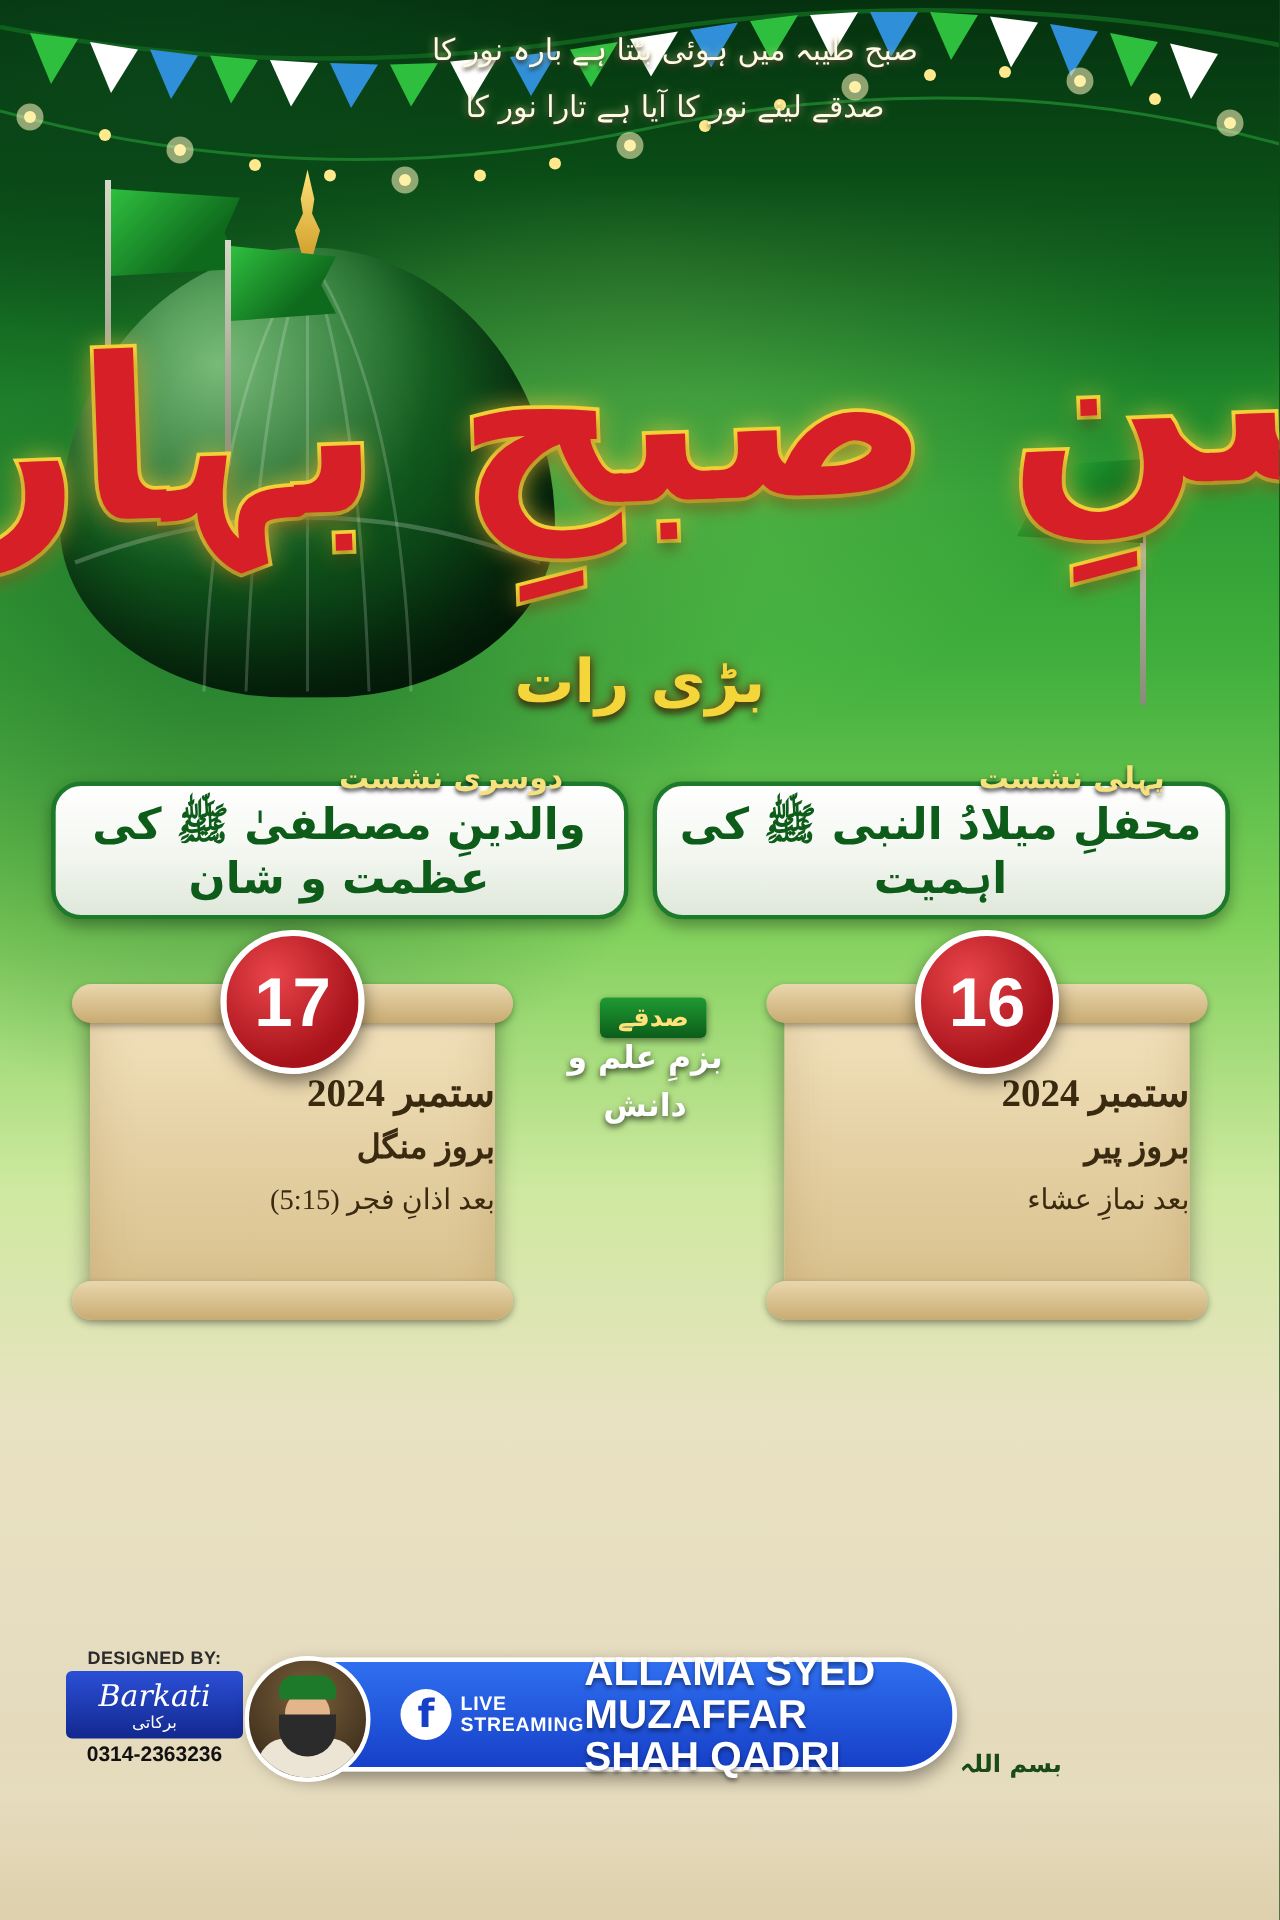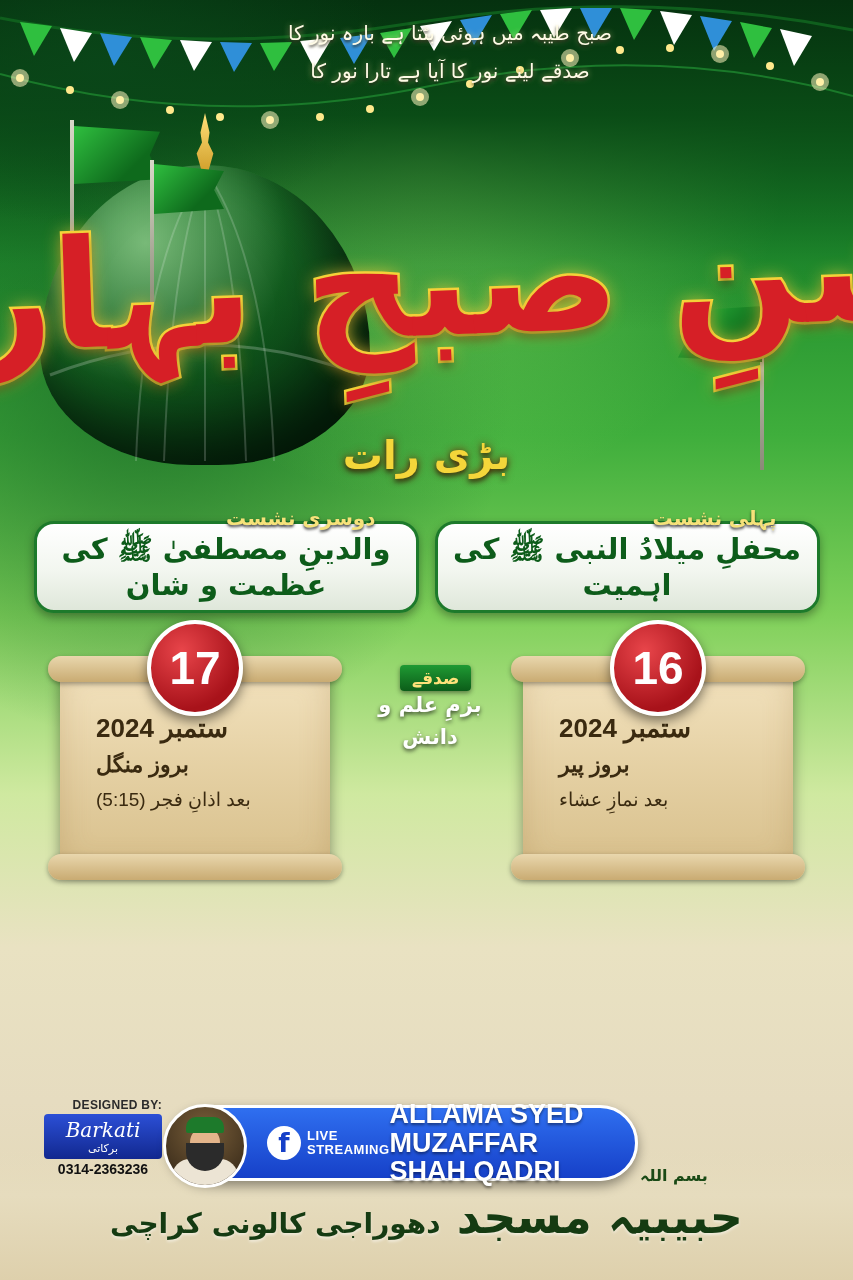--- a/index.html
+++ b/index.html
@@ -145,22 +145,22 @@
     background: radial-gradient(circle at 35% 30%, #e8454a, #a8121a 70%);
     border: 4px solid #ffffff;
     box-shadow: 0 5px 12px rgba(0,0,0,0.5);
     display:flex; align-items:center; justify-content:center;
     color:#fff; font-size: 46px; font-weight:bold;
     font-family: "Liberation Sans", sans-serif;
     z-index: 3;
   }
   .scroll-body {
     position:absolute; top: 44px; left: 0; width: 100%;
-    text-align:left; color:#3a2a10;
-    font-family: Liberation Sans, sans-serif;
+    text-align:right; color:#3a2a10;
+    font-family: Liberation Serif, serif;
     padding-left: 36px;
   }
   .scroll-line1 { font-size: 26px; font-weight:bold; line-height:1.3; }
   .scroll-line2 { font-size: 22px; font-weight:bold; margin-top: 6px; }
   .scroll-line3 { font-size: 19px; margin-top: 10px; }
 
   .middle-tag {
     position:absolute; left: 355px; top: 690px; width: 150px;
     text-align:center; direction: rtl;
     font-family: "DejaVu Sans", sans-serif;
@@ -198,21 +198,21 @@
     color:#ffffff; font-size: 52px; font-weight:bold; line-height:1.1;
     margin-top: 2px;
     font-family: "DejaVu Sans", sans-serif;
     text-shadow: 0 0 10px rgba(0,0,0,0.55), 0 4px 6px rgba(0,0,0,0.5);
   }
 
   
   .designer {
     position:absolute; left: 44px; top: 1098px; width: 118px; text-align:center;
   }
-  .designer-label { font-size: 12px; font-weight:bold; color:#2b2b2b; letter-spacing:0.3px;text-align:right; }
+  .designer-label { font-size: 12px; font-weight:bold; color:#2b2b2b; letter-spacing:0.3px; }
   .designer-box {
     margin-top: 2px; background: linear-gradient(180deg,#2b4fd6,#12288f);
     border-radius: 4px; padding: 4px 16px; color:#fff;
   }
   .designer-brand { font-size: 20px; font-family:"DejaVu Serif", serif; font-style: italic; }
   .designer-ur { font-size: 11px; font-family:"DejaVu Sans", sans-serif; }
   .designer-phone { margin-top:2px; font-size: 14px; font-weight:bold; color:#111; }
 
   
   .live-bar {
@@ -444,18 +444,14 @@
       <div>LIVE</div>
       <div>STREAMING</div>
     </div>
     <div class="live-names">
       <div>ALLAMA SYED</div>
       <div>MUZAFFAR SHAH QADRI</div>
     </div>
   </div>
 
   <div class="venue-crest">بسم اللہ</div>
-  <div class="venue">
-    <span>حبیبیہ مسجد</span>
-    <span class="small">دھوراجی کالونی کراچی</span>
-  </div>
 
 </div>
 
 </body></html>

